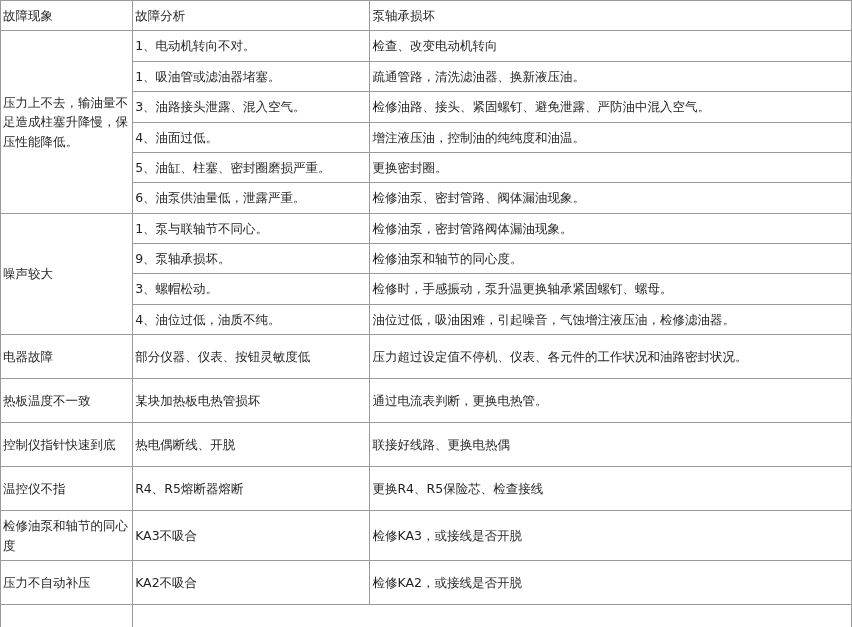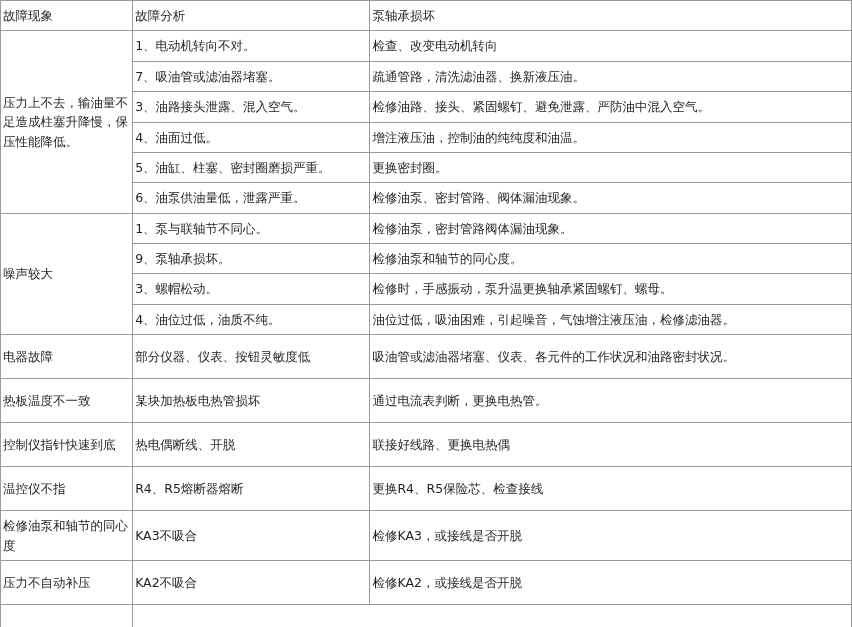--- a/index.html
+++ b/index.html
@@ -63,21 +63,21 @@
         <td>故障现象</td>
         <td>故障分析</td>
         <td>泵轴承损坏</td>
       </tr>
       <tr>
         <td class="cat-cell" rowspan="6">压力上不去，输油量不足造成柱塞升降慢，保压性能降低。</td>
         <td>1、电动机转向不对。</td>
         <td>检查、改变电动机转向</td>
       </tr>
       <tr>
-        <td>7、吸油管或滤油器堵塞。</td>
+        <td>1、吸油管或滤油器堵塞。</td>
         <td>疏通管路，清洗滤油器、换新液压油。</td>
       </tr>
       <tr>
         <td>3、油路接头泄露、混入空气。</td>
         <td>检修油路、接头、紧固螺钉、避免泄露、严防油中混入空气。</td>
       </tr>
       <tr>
         <td>4、油面过低。</td>
         <td>增注液压油，控制油的纯纯度和油温。</td>
       </tr>
@@ -102,21 +102,21 @@
         <td>3、螺帽松动。</td>
         <td>检修时，手感振动，泵升温更换轴承紧固螺钉、螺母。</td>
       </tr>
       <tr>
         <td>4、油位过低，油质不纯。</td>
         <td>油位过低，吸油困难，引起噪音，气蚀增注液压油，检修滤油器。</td>
       </tr>
       <tr class="tall">
         <td class="cat-cell" rowspan="1">电器故障</td>
         <td>部分仪器、仪表、按钮灵敏度低</td>
-        <td>吸油管或滤油器堵塞、仪表、各元件的工作状况和油路密封状况。</td>
+        <td>压力超过设定值不停机、仪表、各元件的工作状况和油路密封状况。</td>
       </tr>
       <tr class="tall">
         <td class="cat-cell" rowspan="1">热板温度不一致</td>
         <td>某块加热板电热管损坏</td>
         <td>通过电流表判断，更换电热管。</td>
       </tr>
       <tr class="tall">
         <td class="cat-cell" rowspan="1">控制仪指针快速到底</td>
         <td>热电偶断线、开脱</td>
         <td>联接好线路、更换电热偶</td>

